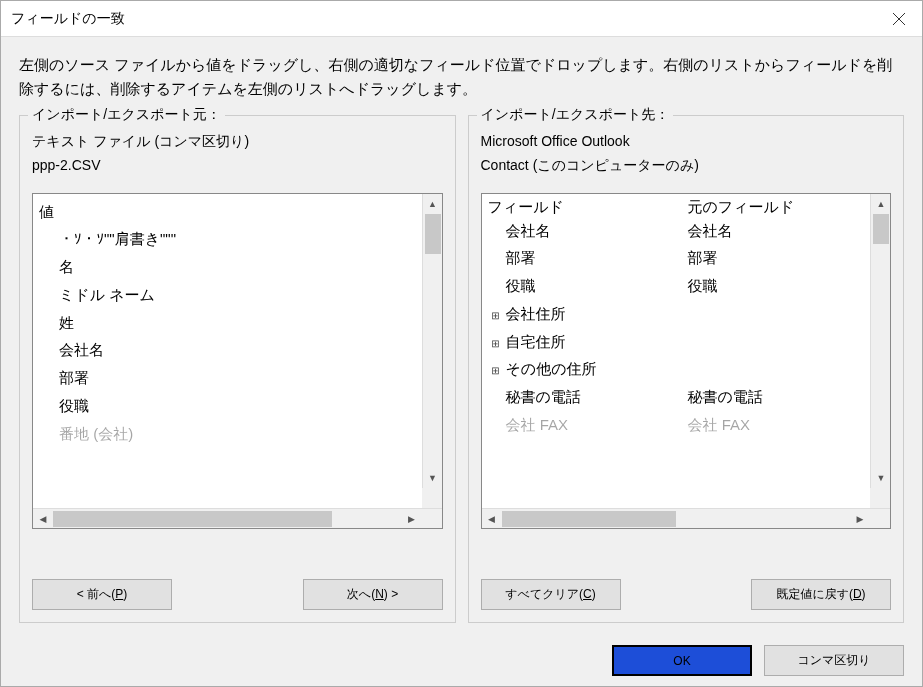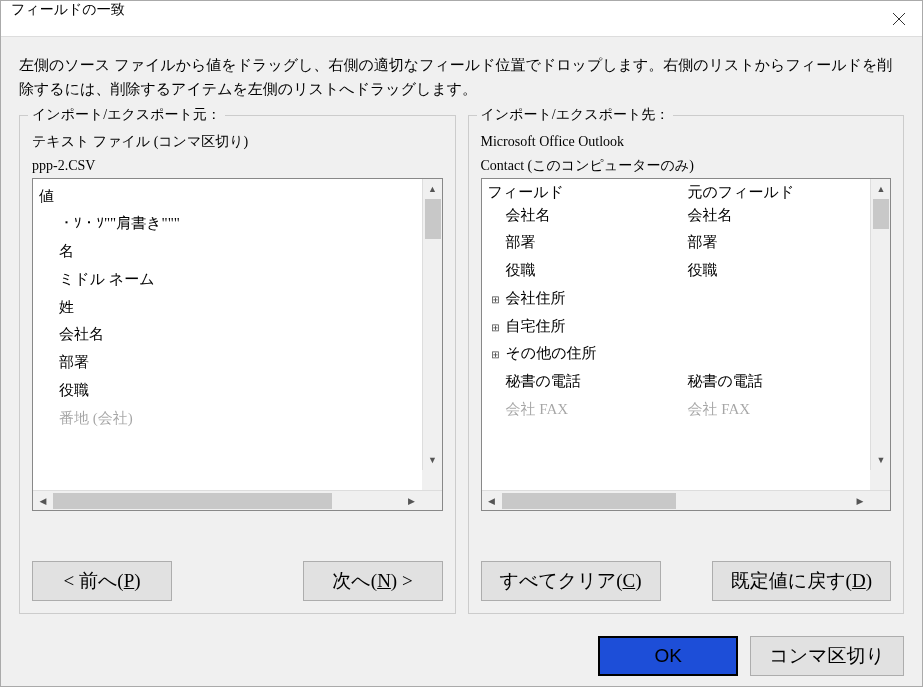--- a/index.html
+++ b/index.html
@@ -17,21 +17,21 @@
       height: 687px;
       background: #f0f0f0;
       border: 1px solid #aaa;
       display: flex;
       flex-direction: column;
     }
     .titlebar {
       height: 36px;
       background: #fff;
       display: flex;
-      align-items: flex-start;
+      align-items: center;
       justify-content: space-between;
       padding: 0 0 0 10px;
       border-bottom: 1px solid #ddd;
     }
     .titlebar-title {
       font-size: 14px;
     }
     .titlebar-close {
       width: 46px;
       height: 36px;
@@ -53,21 +53,20 @@
     .instruction {
       font-size: 15px;
       line-height: 1.6;
       margin-bottom: 14px;
     }
     .panels {
       display: flex;
       gap: 12px;
       flex: 1;
       min-height: 0;
-      font-family: Liberation Serif, serif;
     }
     .panel {
       flex: 1;
       border: 1px solid #ccc;
       position: relative;
       padding: 14px 12px 12px 12px;
       display: flex;
       flex-direction: column;
       background: #f0f0f0;
     }
@@ -75,21 +74,21 @@
       position: absolute;
       top: -10px;
       left: 8px;
       background: #f0f0f0;
       padding: 0 4px;
       font-size: 14px;
     }
     .panel-subtext {
       font-size: 14px;
       line-height: 1.7;
-      margin-bottom: 0;
+      margin-bottom: 15px;
     }
     .listbox {
       flex: 1;
       background: #fff;
       border: 1px solid #888;
       position: relative;
       display: flex;
       flex-direction: column;
       overflow: hidden;
     }
@@ -183,21 +182,21 @@
     }
     .panel-buttons {
       display: flex;
       justify-content: space-between;
       margin-top: 50px;
     }
     .btn {
       background: #e1e1e1;
       border: 1px solid #adadad;
       padding: 6px 18px;
-      font-size: 19px;
+      font-size: 12px;
       font-family: inherit;
       cursor: pointer;
       min-width: 140px;
       text-align: center;
     }
     .dialog-buttons {
       display: flex;
       justify-content: flex-end;
       gap: 12px;
       padding: 10px 18px 10px 0;

